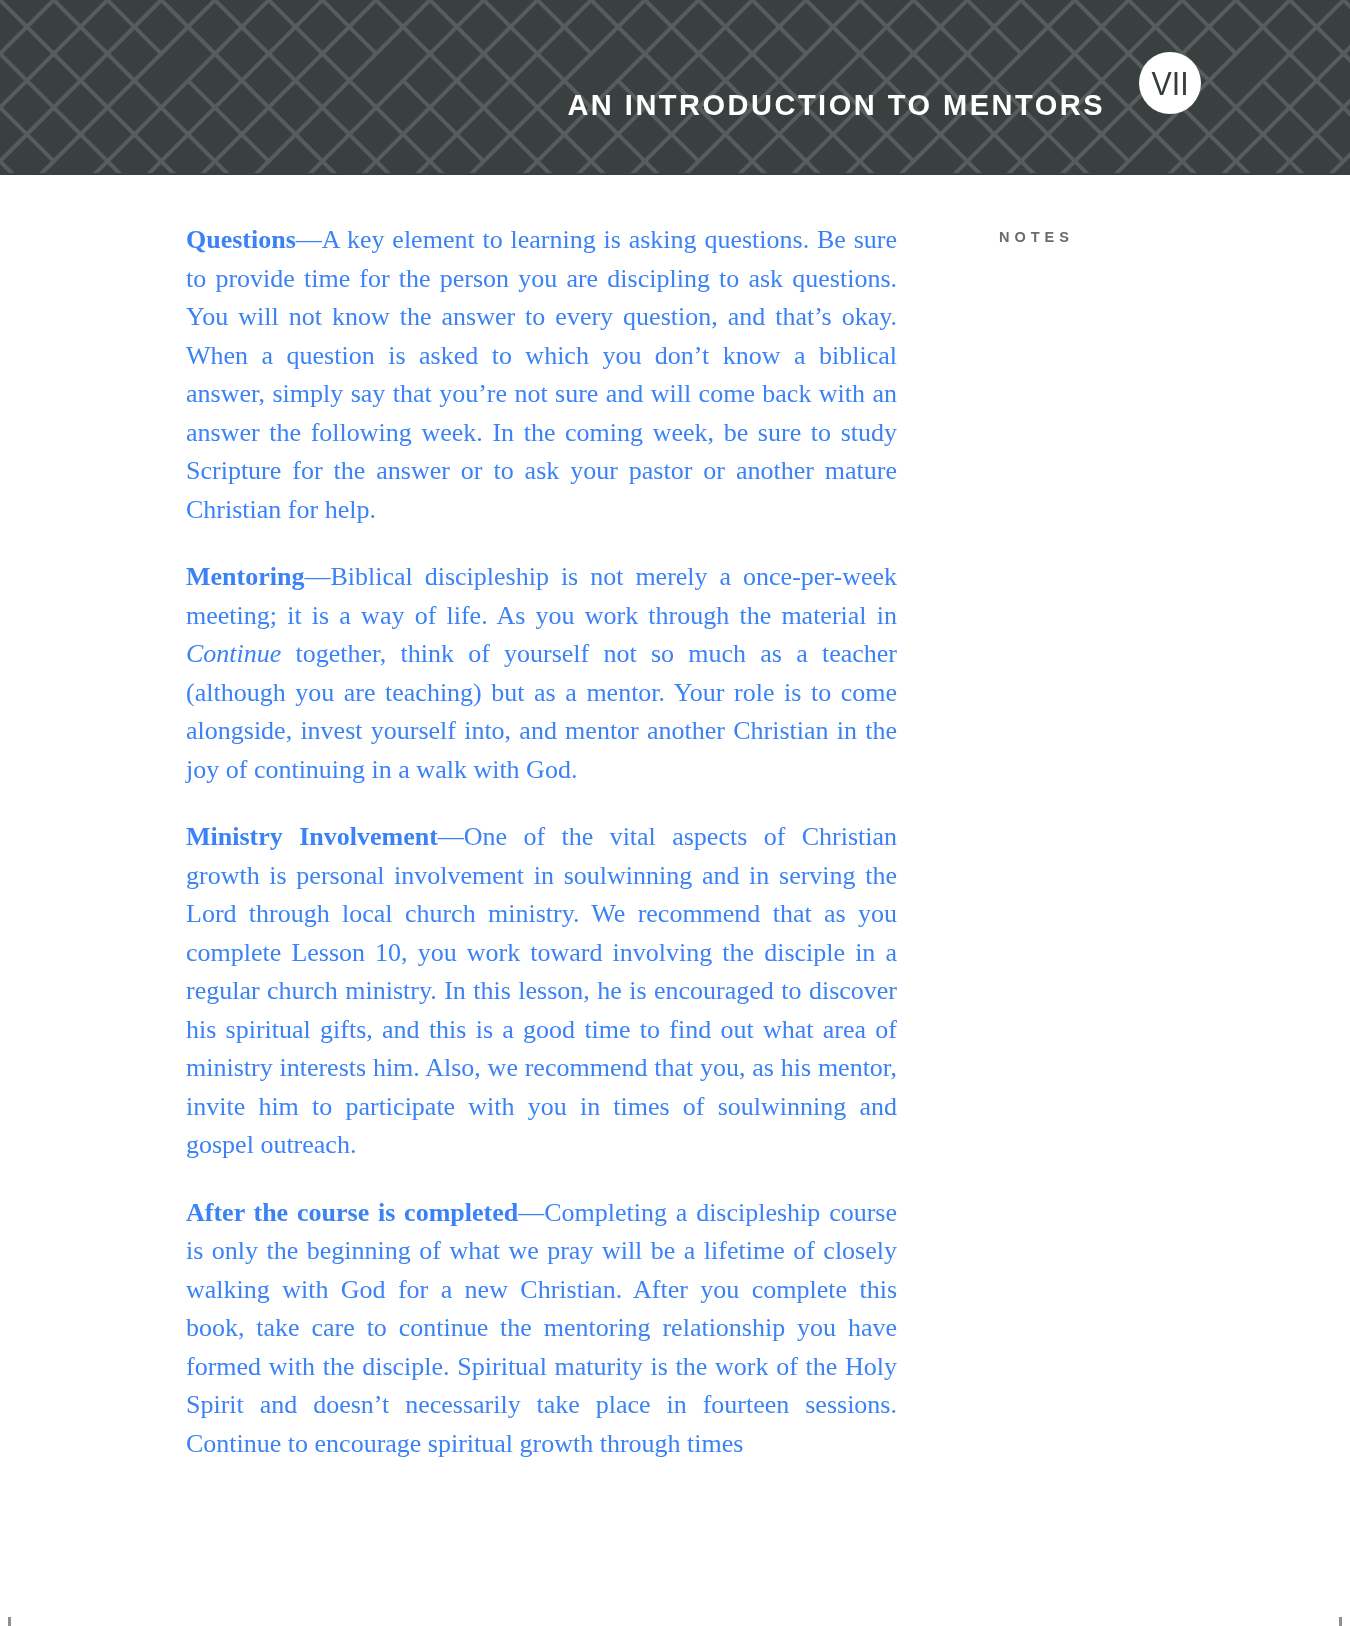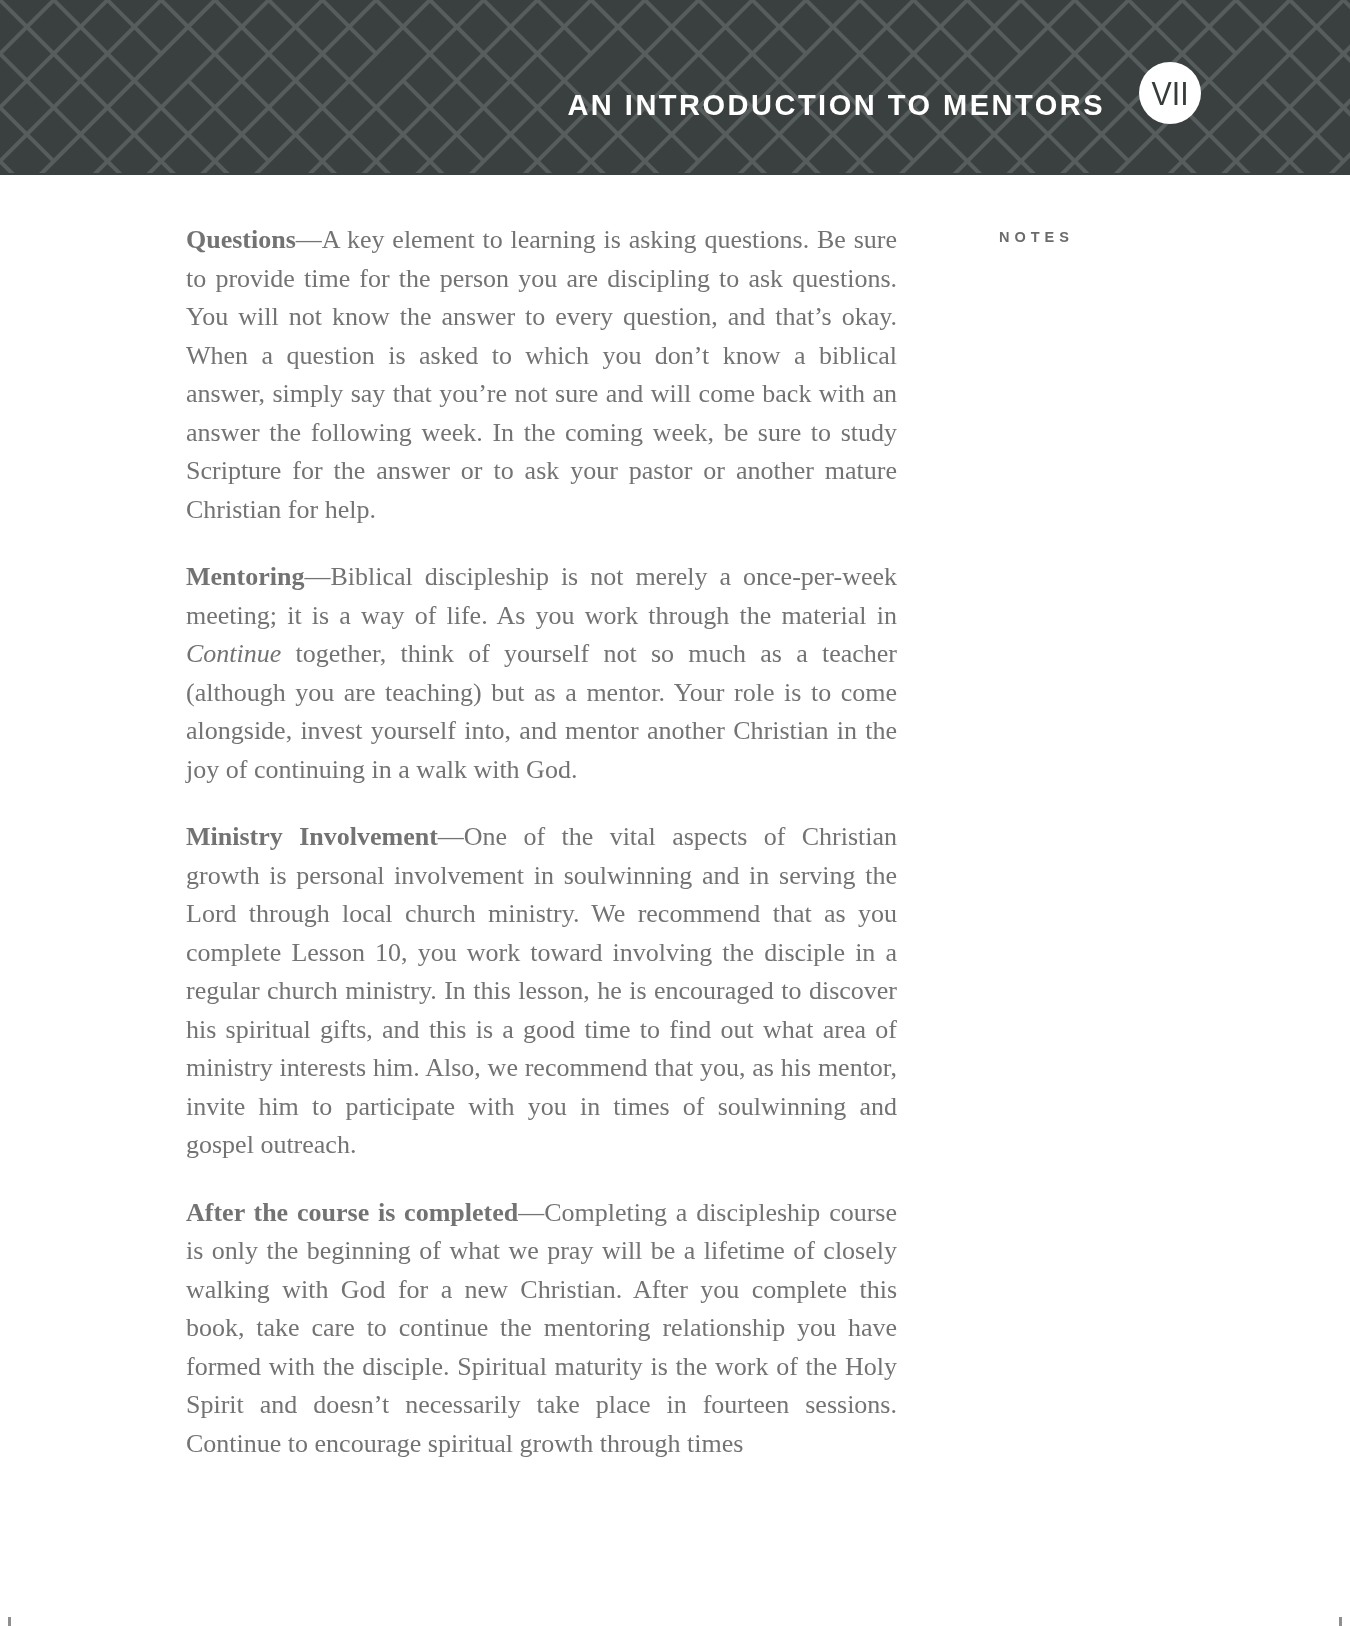--- a/index.html
+++ b/index.html
@@ -28,21 +28,21 @@
     font-family: "Liberation Sans", sans-serif;
     font-weight: 700;
     font-size: 29px;
     letter-spacing: 2.5px;
     color: #FFFFFF;
     white-space: nowrap;
     z-index: 2;
   }
   .page-number-badge {
     position: absolute;
-    left: 1139px; top: 62px;
+    left: 1139px; top: 52px;
     width: 62px; height: 62px;
     background: #FFFFFF;
     border-radius: 50%;
     display: flex; align-items: center; justify-content: center;
     z-index: 2;
   }
   .page-number-badge .roman {
     font-family: "Liberation Sans", sans-serif;
     font-weight: 300;
     font-size: 33px;
@@ -61,21 +61,21 @@
     font-size: 14.5px;
     letter-spacing: 5px;
     color: #6B6B6B;
   }
 
   
   .body-column {
     position: absolute;
     left: 186px; top: 221px;
     width: 711px;
-    color: #737373;
+    color: #3b82f6;
   }
   .body-column p.para {
     margin: 0 0 29px 0;
     font-size: 26px;
     line-height: 38.5px;
     text-align: justify;
     text-justify: inter-word;
   }
   .body-column p.para strong { font-weight: 700; }
   .body-column p.para em { font-style: italic; }

